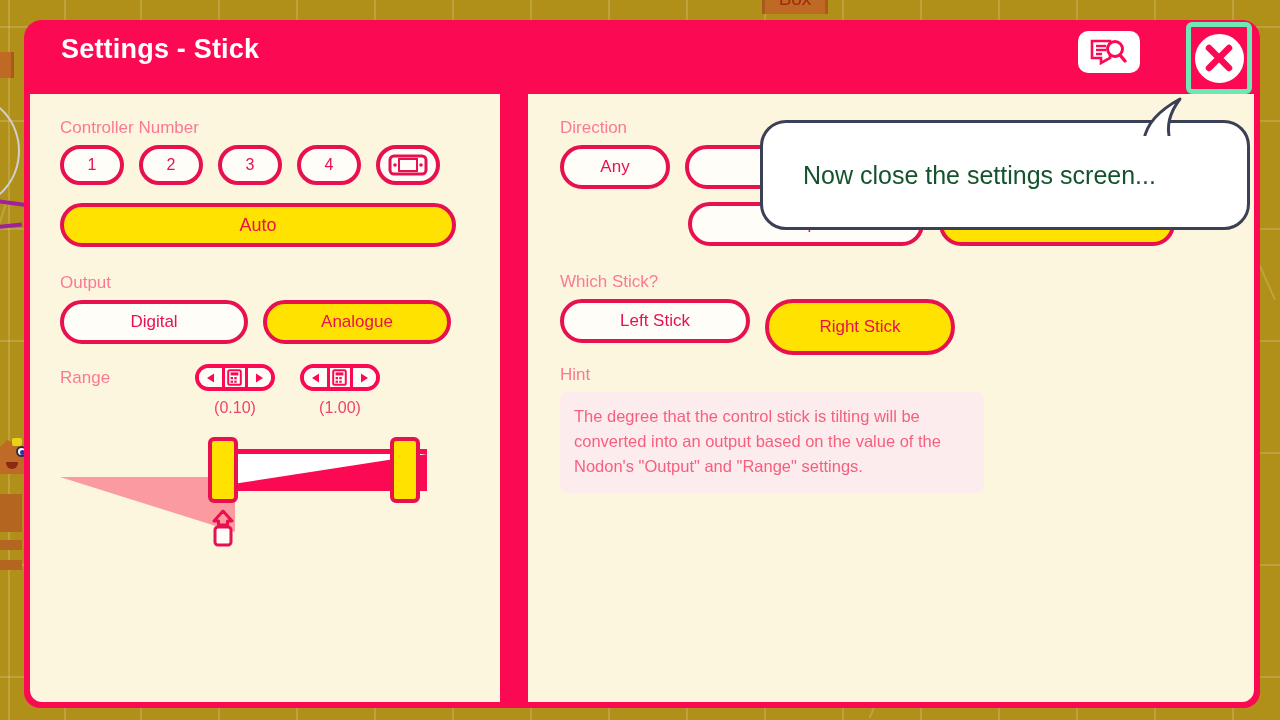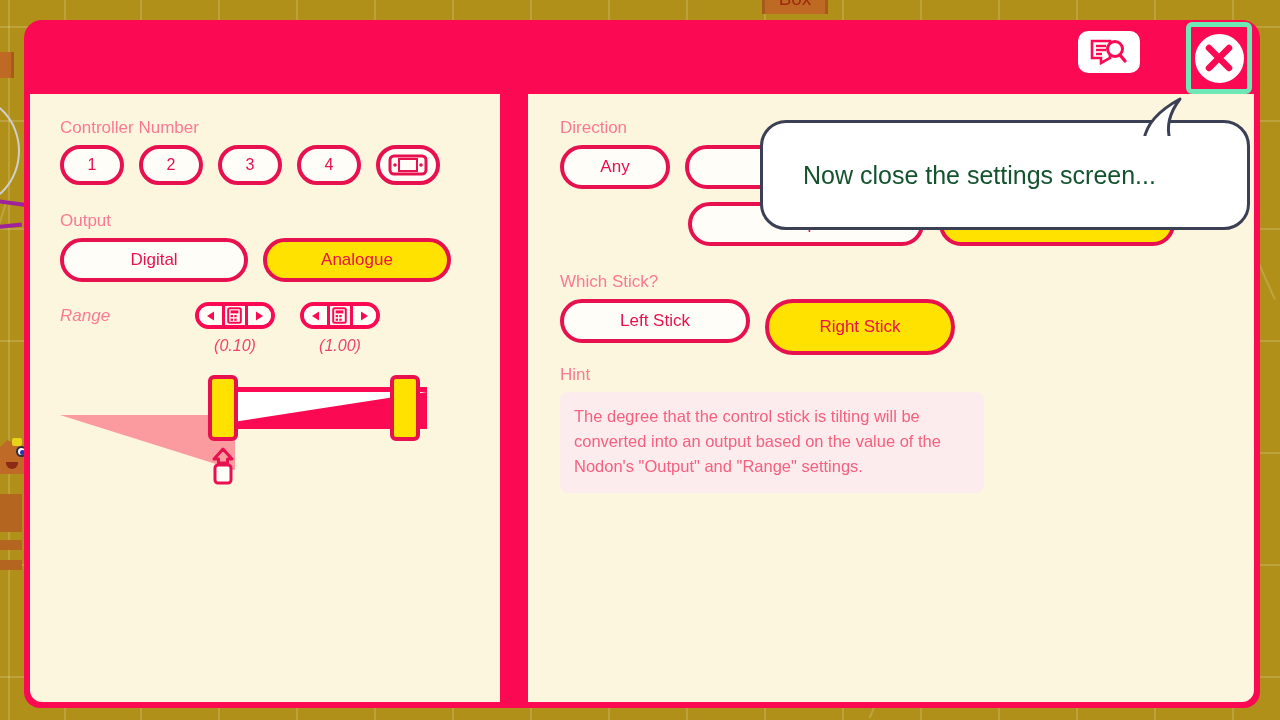--- a/index.html
+++ b/index.html
@@ -342,20 +342,21 @@
   <div class="bg-mouth" style="left:6px;  top:462px;"></div>
   <div class="bg-yellowbit" style="left:12px; top:438px;"></div>
   <div class="bg-block" style="left:-10px; top:494px; width:32px; height:38px;"></div>
   <div class="bg-block" style="left:-10px; top:540px; width:32px; height:10px;"></div>
   <div class="bg-block" style="left:-10px; top:560px; width:32px; height:10px;"></div>
 </div>
 
 <div id="dialog">
 
   <div id="titlebar">
+    <div id="title-text">Settings - Stick</div>
 
     <div id="help-btn">
       <svg width="38" height="28" viewBox="0 0 38 28" aria-hidden="true">
         <path d="M2 3 h18 v17 l-9 5 v-5 H2 Z" fill="none" stroke="#fb0a53" stroke-width="2.6"></path>
         <line x1="6" y1="8" x2="16" y2="8" stroke="#fb0a53" stroke-width="2.4"></line>
         <line x1="6" y1="12" x2="16" y2="12" stroke="#fb0a53" stroke-width="2.4"></line>
         <line x1="6" y1="16" x2="12" y2="16" stroke="#fb0a53" stroke-width="2.4"></line>
         <circle cx="25" cy="11" r="7.5" fill="#ffffff" stroke="#fb0a53" stroke-width="3"></circle>
         <line x1="30" y1="17" x2="35" y2="23" stroke="#fb0a53" stroke-width="3.4" stroke-linecap="round"></line>
       </svg>
@@ -383,28 +384,29 @@
         <div class="pill" style="width:64px">
           <svg width="40" height="22" viewBox="0 0 40 22" aria-hidden="true">
             <rect x="2" y="2" width="36" height="18" rx="4" fill="none" stroke="#e8114f" stroke-width="3"></rect>
             <circle cx="7" cy="11" r="1.8" fill="#e8114f"></circle>
             <circle cx="33" cy="11" r="1.8" fill="#e8114f"></circle>
             <rect x="11" y="5" width="18" height="12" fill="none" stroke="#e8114f" stroke-width="2"></rect>
           </svg>
         </div>
       </div>
 
+      <div class="pill sel wide" style="margin-top:18px;height:44px;font-size:18px;">Auto</div>
 
       <div class="section-label" style="margin-top:26px;">Output</div>
       <div class="row">
         <div class="pill" style="width:188px;height:44px;font-size:17px;">Digital</div>
         <div class="pill sel" style="width:188px;height:44px;font-size:17px;">Analogue</div>
       </div>
 
-      <div style="display:flex;align-items:flex-start;margin-top:24px;font-style:italic;">
+      <div style="display:flex;align-items:flex-start;margin-top:24px;">
         <div class="section-label" style="width:135px">Range</div>
         <div style="display:flex;gap:25px;margin-top:-4px;">
           <div>
             <div class="stepper" style="width:80px">
               <div class="arrow">
                 <svg width="12" height="12" viewBox="0 0 12 12" aria-hidden="true">
                   <polygon points="9,1.5 9,10.5 2,6" fill="#fb0a53"></polygon>
                 </svg>
               </div>
               <div class="calc">

